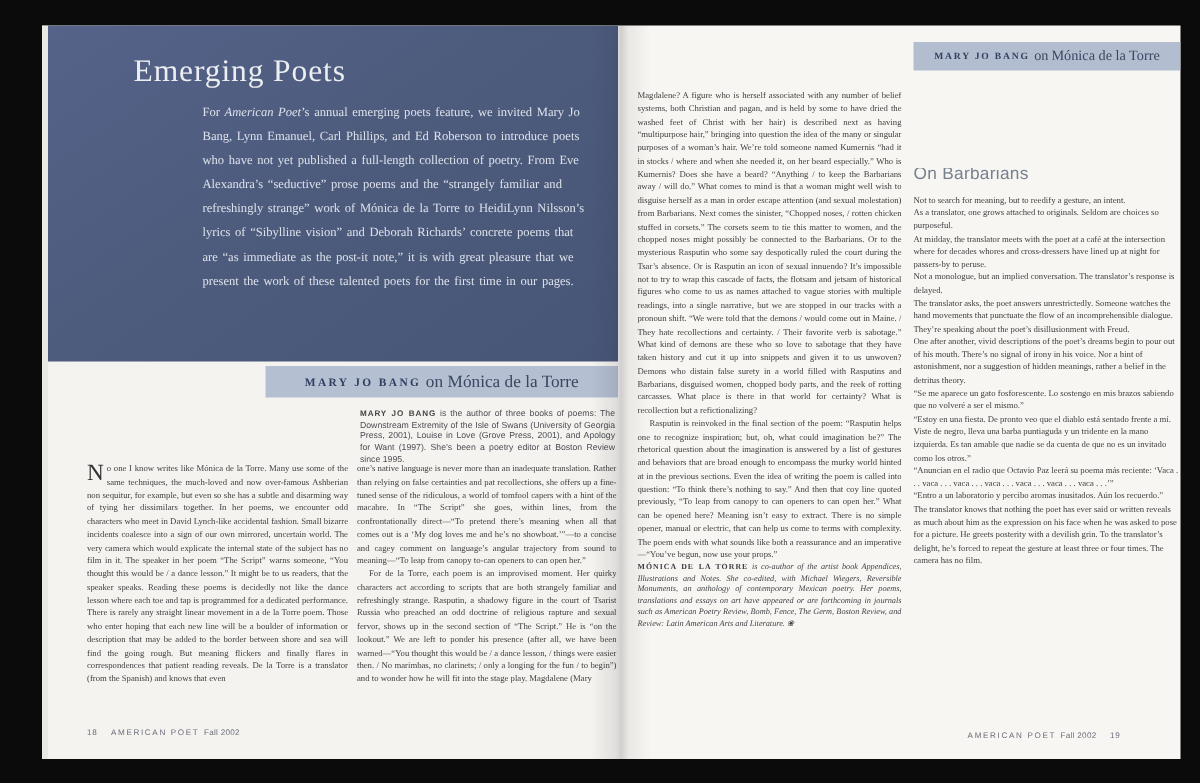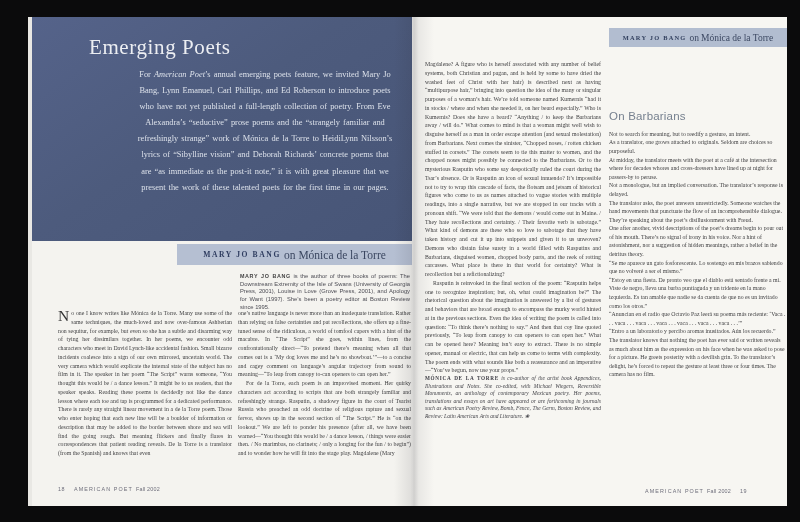--- a/index.html
+++ b/index.html
@@ -14,21 +14,21 @@
   .page-right{left:384px;width:375px;background:#f7f6f2;}
   .edge-strip{position:absolute;left:0;top:0;width:4px;height:100%;background:#e9e8e4;}
   .gutter{position:absolute;left:366px;top:0;width:40px;height:100%;z-index:6;pointer-events:none;
     background:linear-gradient(90deg,rgba(0,0,0,0) 0%,rgba(40,40,50,0.10) 42%,rgba(30,30,40,0.18) 50%,rgba(40,40,50,0.07) 62%,rgba(0,0,0,0) 100%);}
   
   .cover-block{position:absolute;left:4px;top:0;width:380px;height:224px;
     background:linear-gradient(145deg,#55638a 0%,#4d5b7d 45%,#475577 100%);}
   .feature-title{position:absolute;left:57px;top:18px;margin:0;font-weight:normal;
     font-size:21px;letter-spacing:0.6px;color:#eceef2;font-family:"Liberation Serif",serif;}
   .intro{position:absolute;left:103px;top:50px;width:260px;margin:0;
-    text-align:center;font-size:8.4px;line-height:16.1px;color:#dce1ea;word-spacing:1px;}
+    font-size:8.4px;line-height:16.1px;color:#dce1ea;word-spacing:1px;}
   .intro i{font-style:italic;}
   
   .section-bar{position:absolute;left:149px;top:227px;width:235px;height:21px;background:#b5bfd2;
     display:flex;align-items:center;justify-content:center;white-space:nowrap;}
   .sc-name{font-family:"Liberation Serif",serif;font-size:7.6px;letter-spacing:1.6px;color:#2f3d60;font-weight:bold;}
   .bar-serif{font-size:11.5px;color:#3a4660;margin-left:3px;}
   
   .bio-left{position:absolute;left:212px;top:256px;width:170px;margin:0;
     font-family:"Liberation Sans",sans-serif;font-size:5.8px;line-height:7.7px;
     color:#4c4c54;text-align:justify;}

